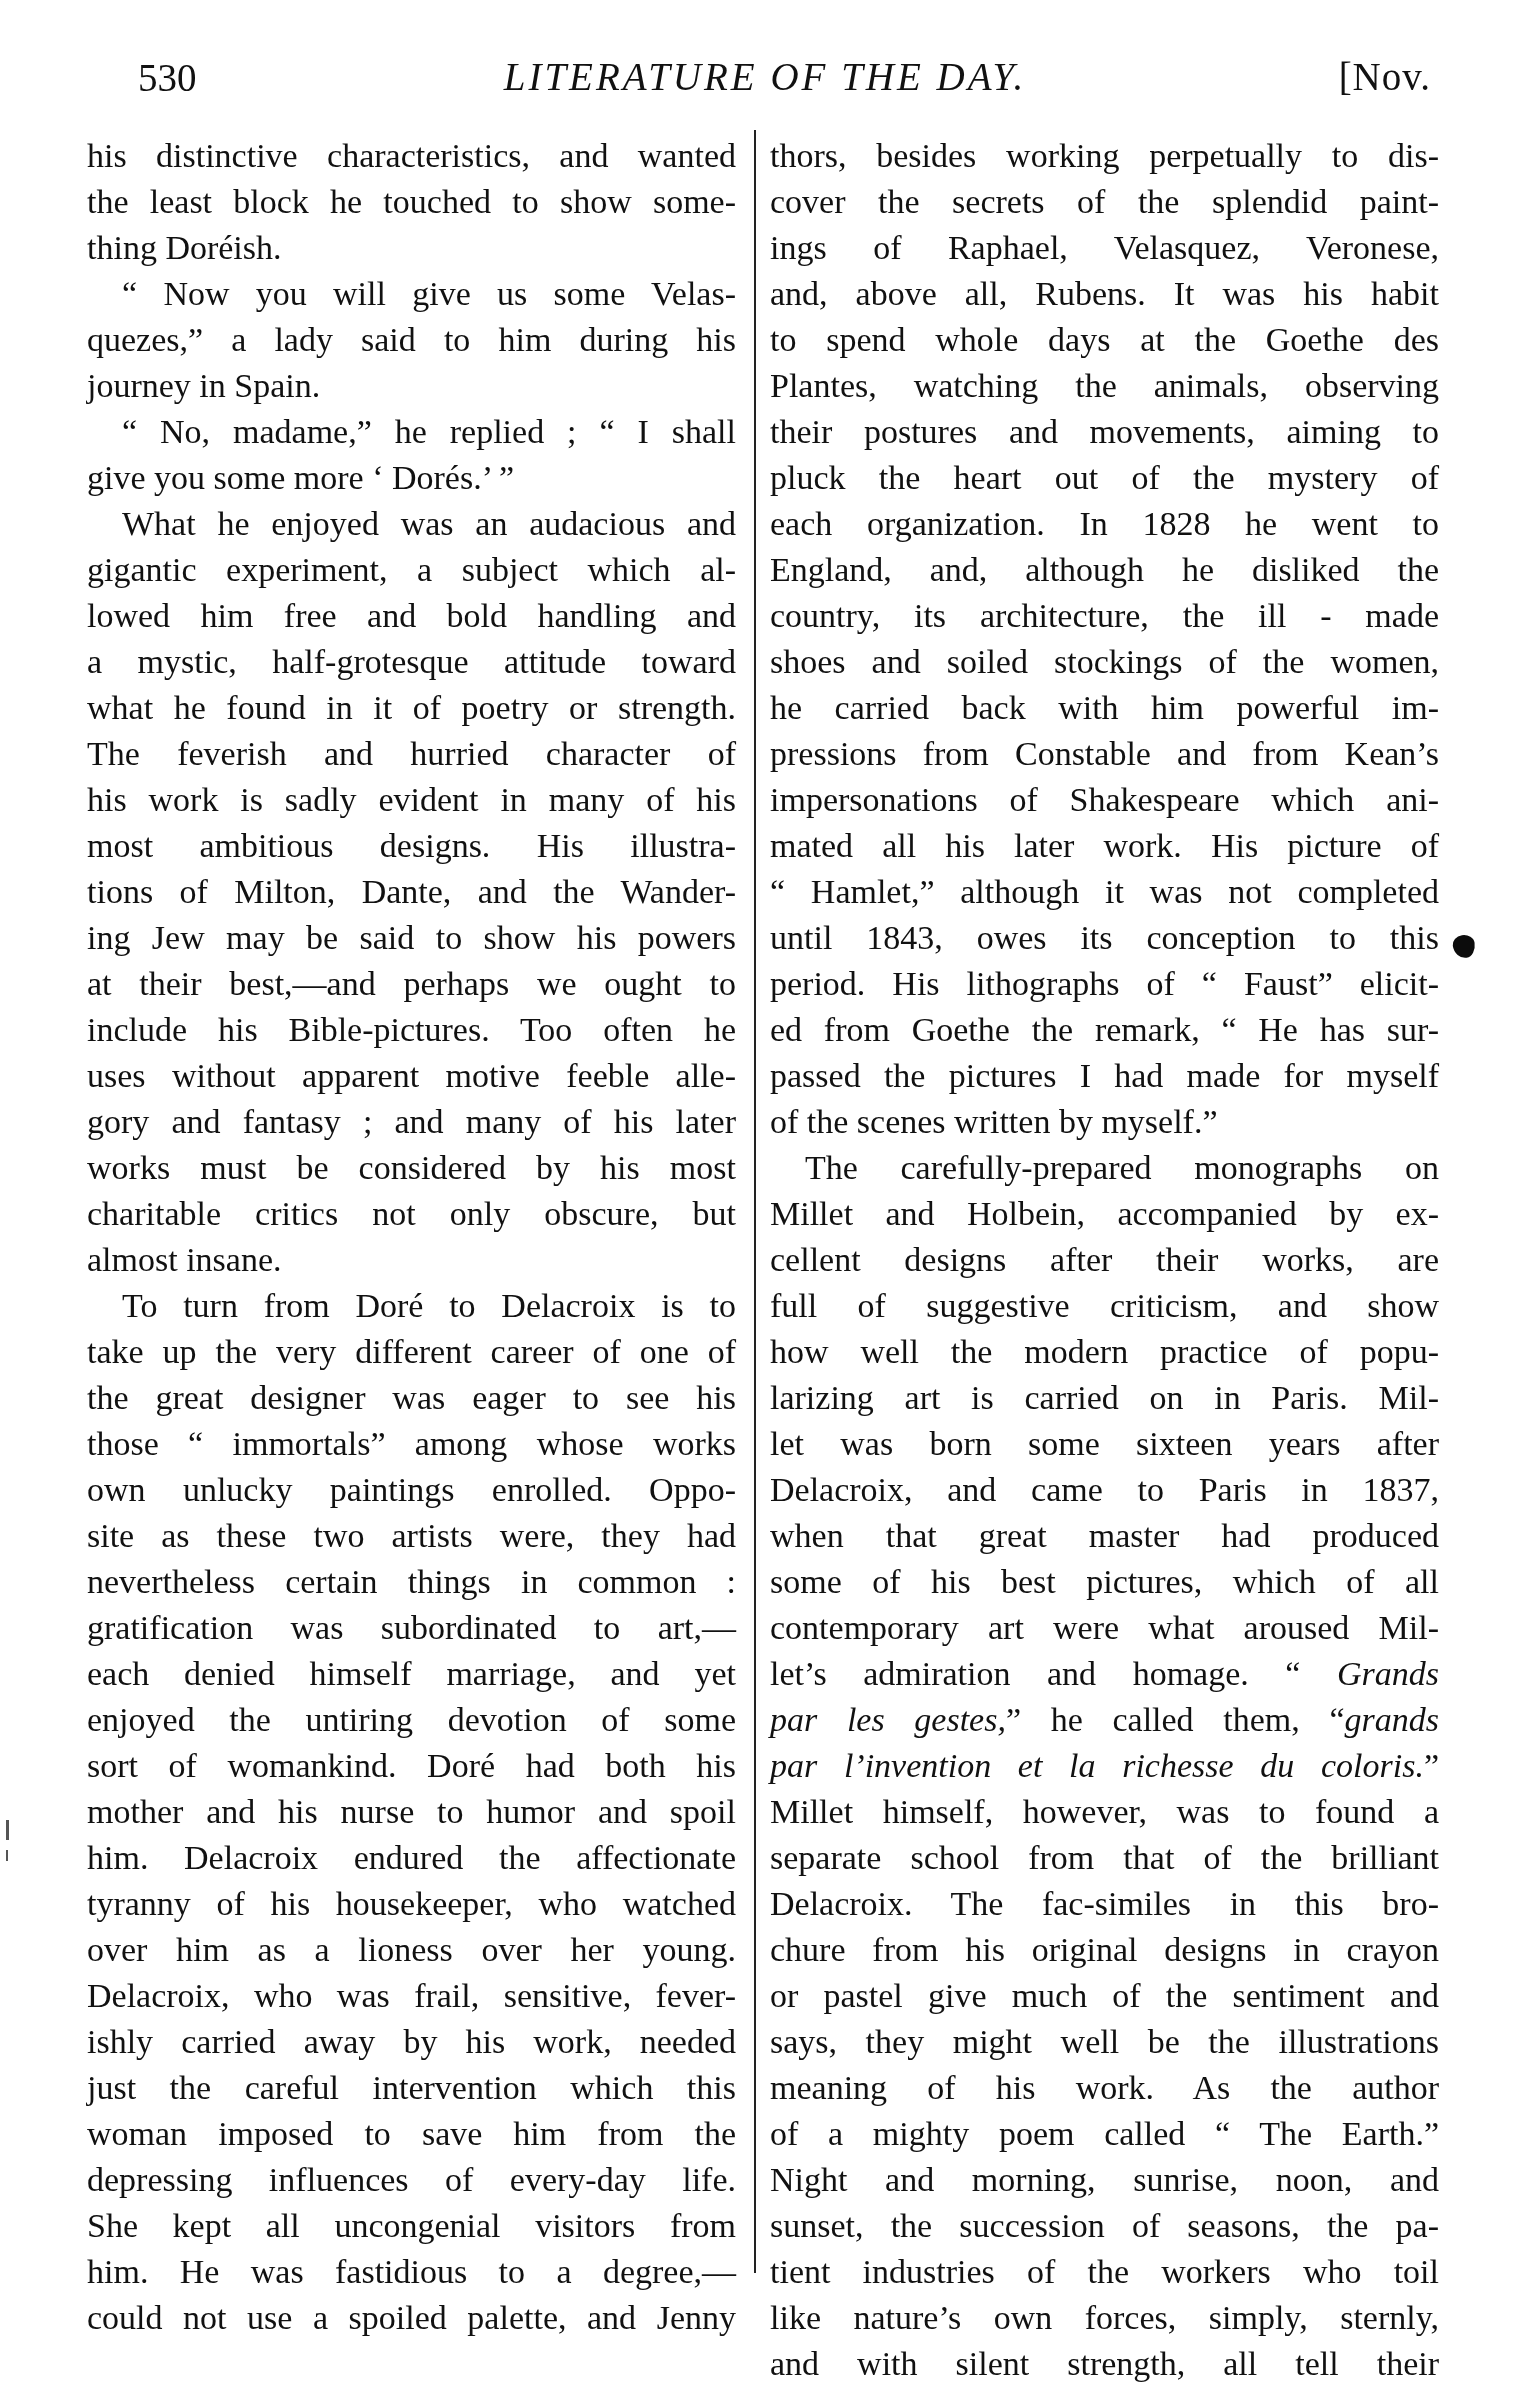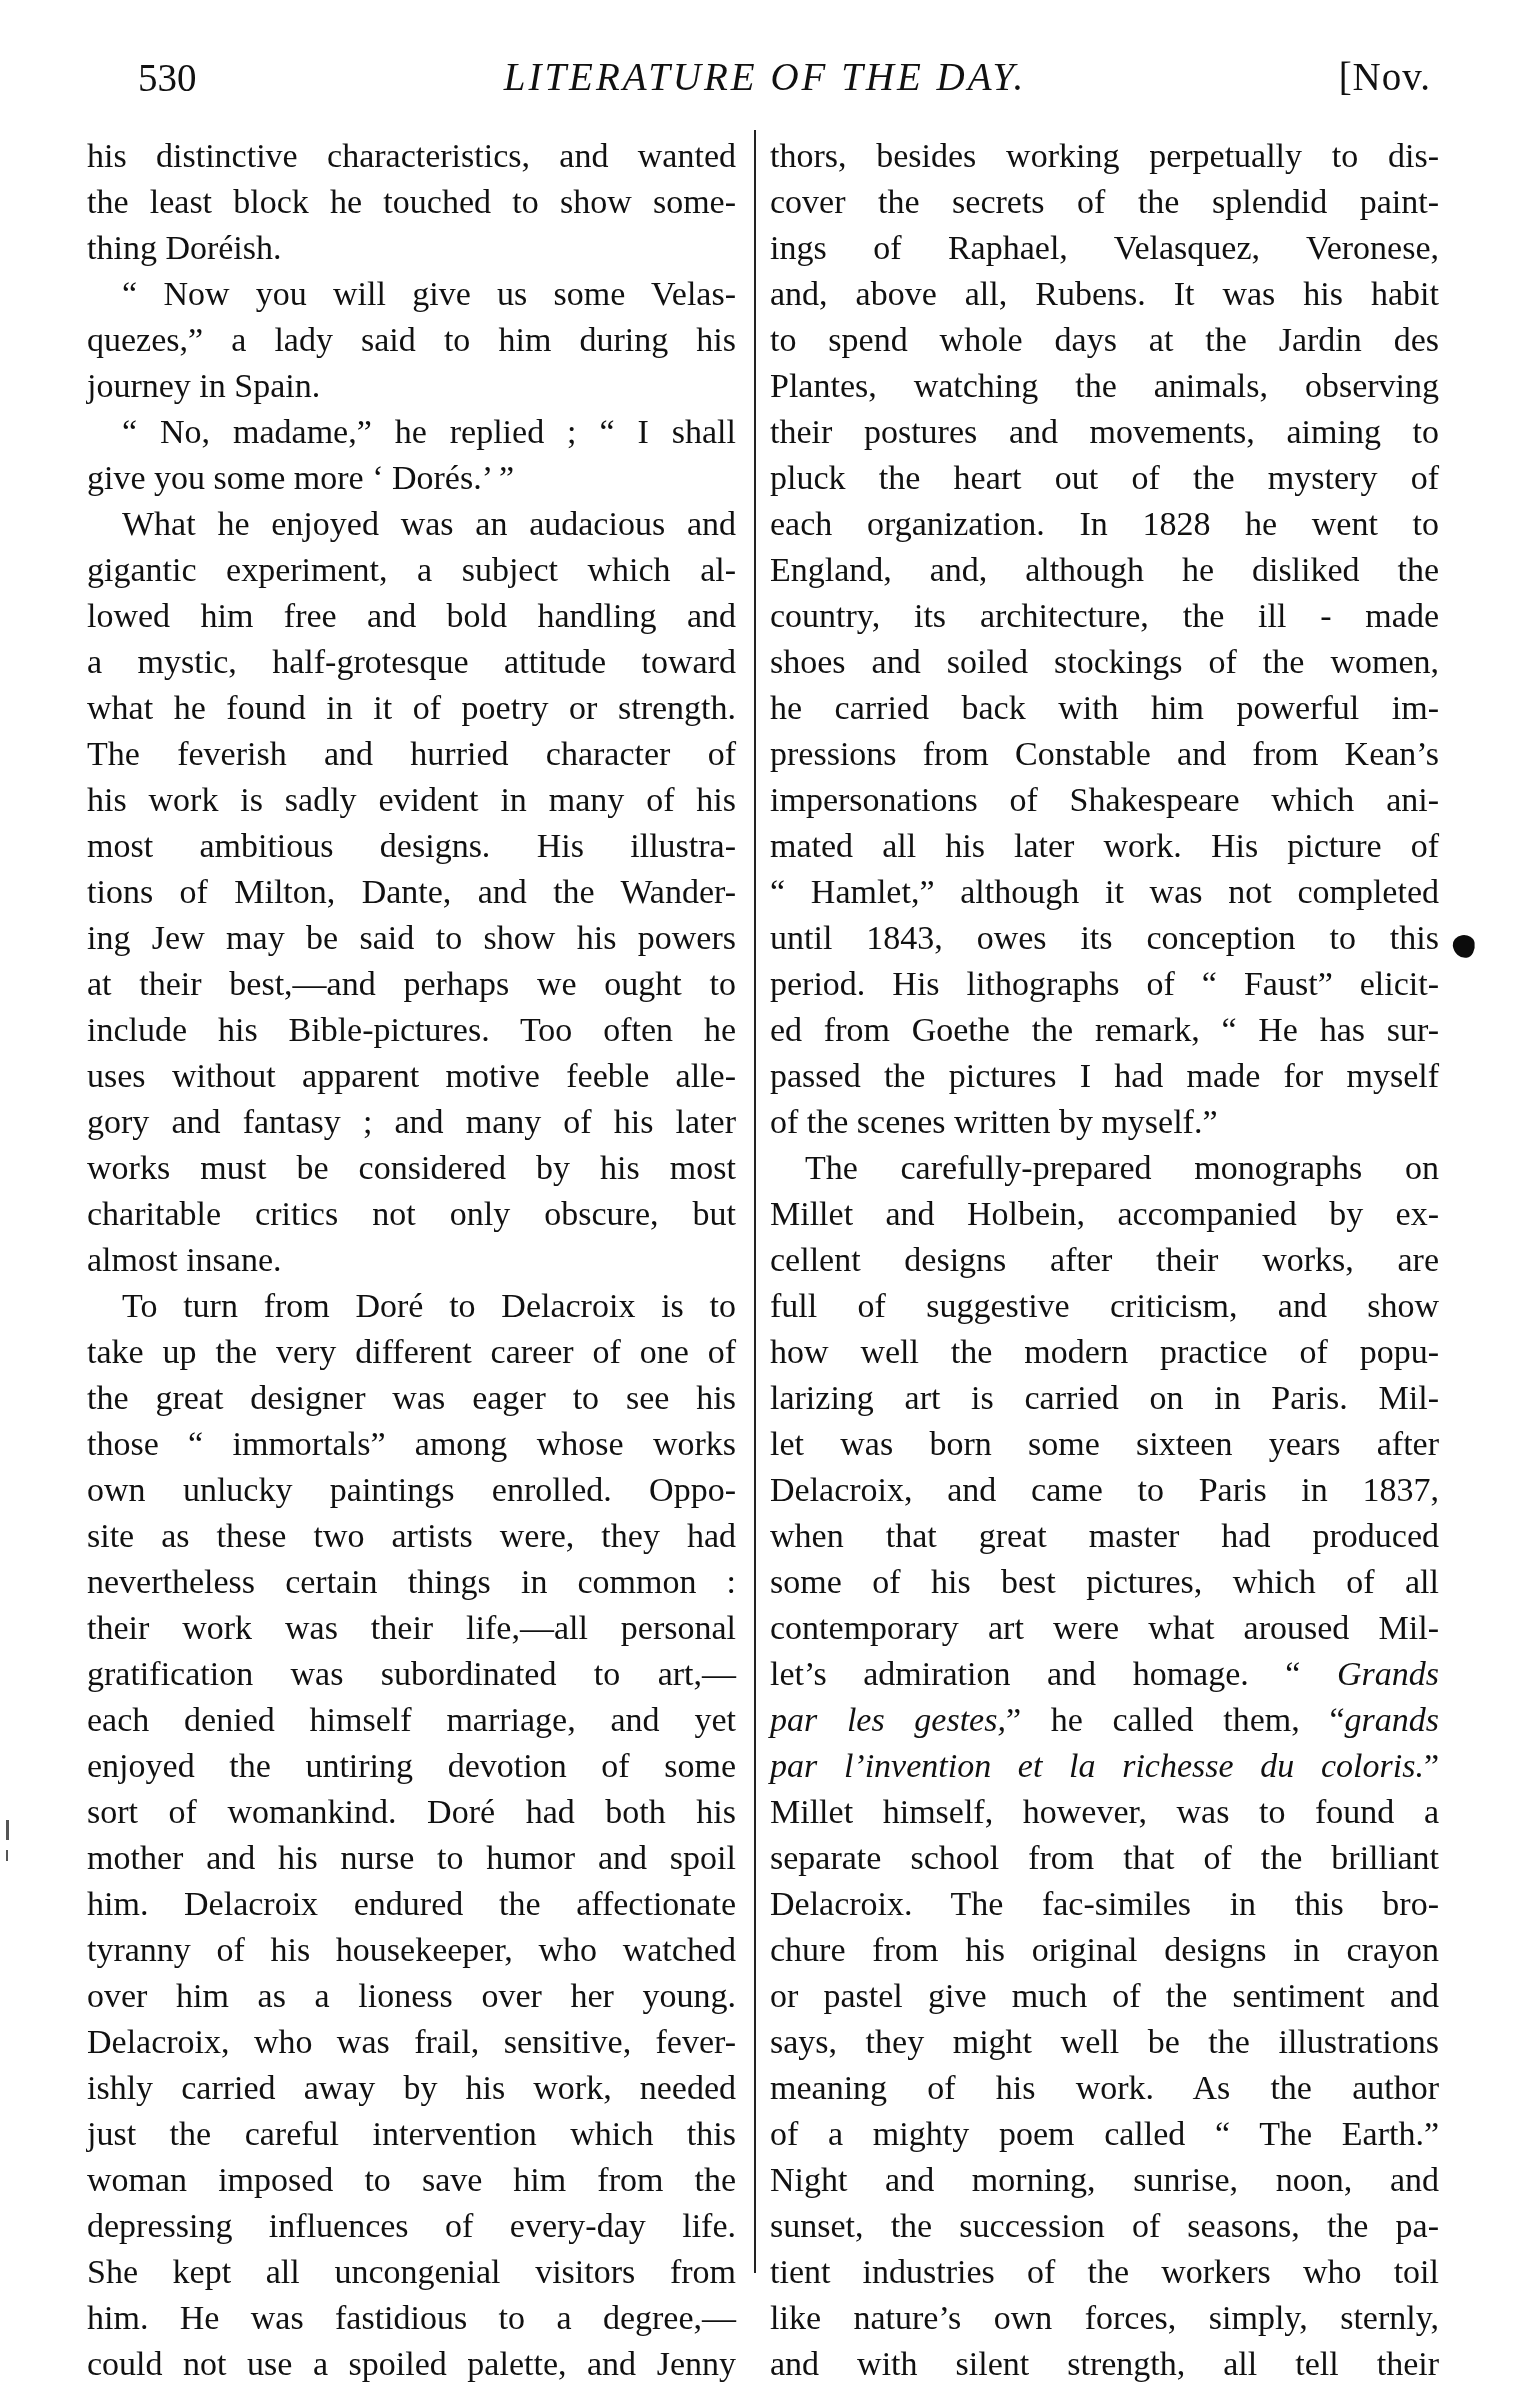--- a/index.html
+++ b/index.html
@@ -142,21 +142,20 @@
     <span class="line">works must be considered by his most</span>
     <span class="line">charitable critics not only obscure, but</span>
     <span class="line last">almost insane.</span>
     <span class="line indent">To turn from Doré to Delacroix is to</span>
     <span class="line">take up the very different career of one of</span>
     <span class="line">the great designer was eager to see his</span>
     <span class="line">those “ immortals” among whose works</span>
     <span class="line">own unlucky paintings enrolled. Oppo-</span>
     <span class="line">site as these two artists were, they had</span>
     <span class="line">nevertheless certain things in common :</span>
-    <span class="line">their work was their life,—all personal</span>
     <span class="line">gratification was subordinated to art,—</span>
     <span class="line">each denied himself marriage, and yet</span>
     <span class="line">enjoyed the untiring devotion of some</span>
     <span class="line">sort of womankind. Doré had both his</span>
     <span class="line">mother and his nurse to humor and spoil</span>
     <span class="line">him. Delacroix endured the affectionate</span>
     <span class="line">tyranny of his housekeeper, who watched</span>
     <span class="line">over him as a lioness over her young.</span>
     <span class="line">Delacroix, who was frail, sensitive, fever-</span>
     <span class="line">ishly carried away by his work, needed</span>
@@ -166,21 +165,21 @@
     <span class="line">She kept all uncongenial visitors from</span>
     <span class="line">him. He was fastidious to a degree,—</span>
     <span class="line">could not use a spoiled palette, and Jenny</span>
   </article>
 
 <article class="column column-right" id="right-col">
     <span class="line">thors, besides working perpetually to dis-</span>
     <span class="line">cover the secrets of the splendid paint-</span>
     <span class="line">ings of Raphael, Velasquez, Veronese,</span>
     <span class="line">and, above all, Rubens. It was his habit</span>
-    <span class="line">to spend whole days at the Jardin des</span>
+    <span class="line">to spend whole days at the Goethe des</span>
     <span class="line">Plantes, watching the animals, observing</span>
     <span class="line">their postures and movements, aiming to</span>
     <span class="line">pluck the heart out of the mystery of</span>
     <span class="line">each organization. In 1828 he went to</span>
     <span class="line">England, and, although he disliked the</span>
     <span class="line">country, its architecture, the ill - made</span>
     <span class="line">shoes and soiled stockings of the women,</span>
     <span class="line">he carried back with him powerful im-</span>
     <span class="line">pressions from Constable and from Kean’s</span>
     <span class="line">impersonations of Shakespeare which ani-</span>

